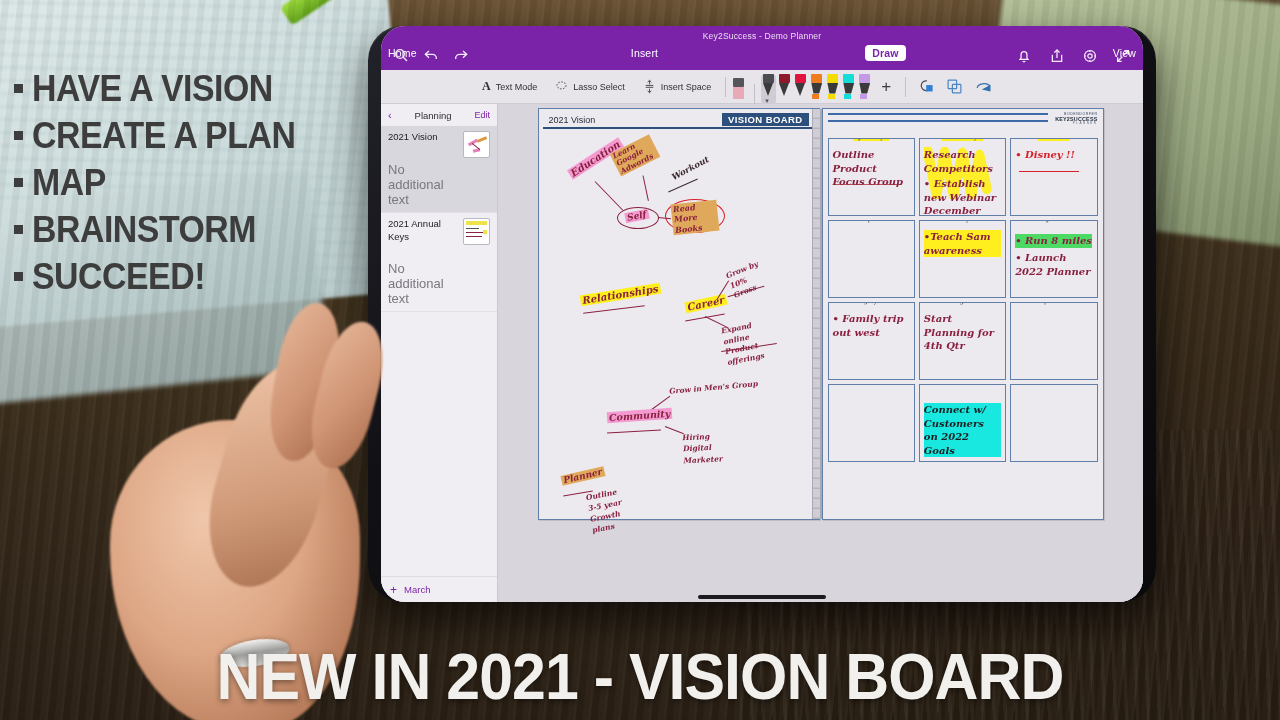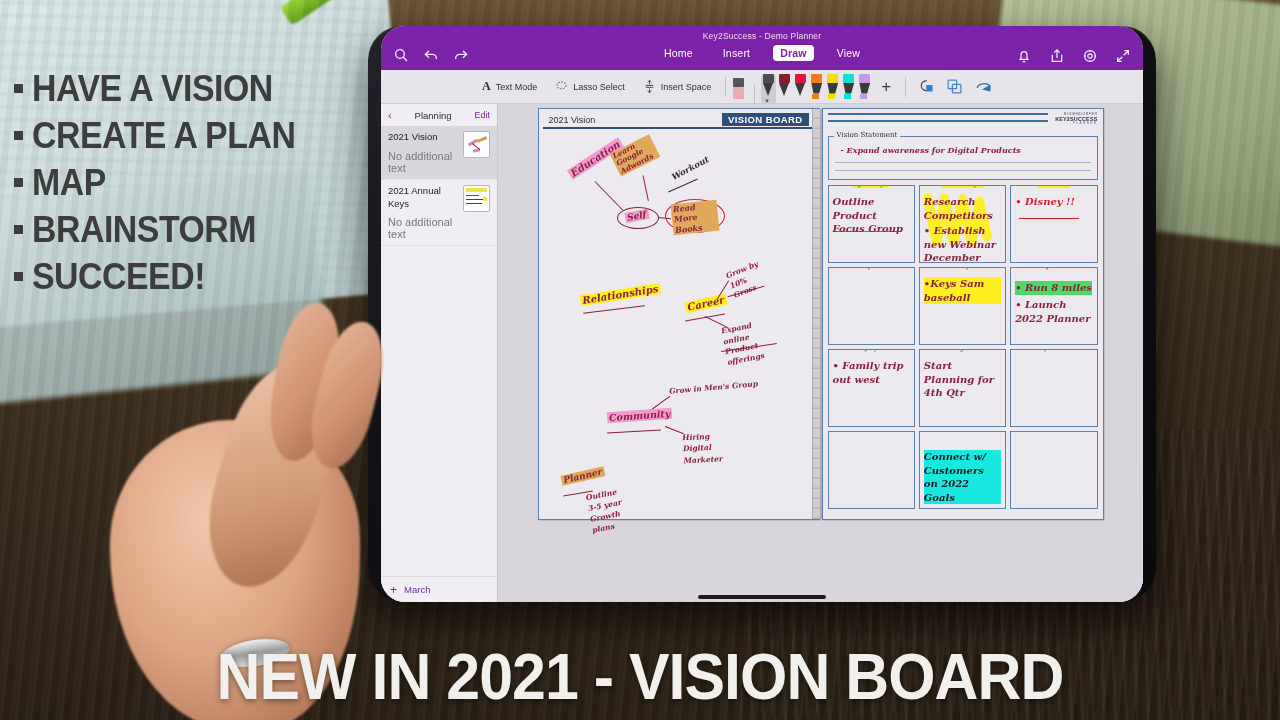--- a/index.html
+++ b/index.html
@@ -96,21 +96,21 @@
     display:flex; align-items:flex-start; position:relative; padding:0 12px;
   }
   #titlebar-left{ display:flex; align-items:center; gap:14px; height:44px; padding-top:14px; align-self:flex-start;}
   #titlebar-right{ position:absolute; right:12px; top:22px; display:flex; align-items:center; gap:17px;}
   .tb-icon{ width:16px; height:16px; opacity:.92; cursor:pointer; display:block;}
   #app-title{
     position:absolute; left:0; right:0; top:5px; text-align:center;
     font-size:8.5px; letter-spacing:.2px; color:#efdcf6; font-weight:400;
   }
   #ribbon-tabs{
-    position:absolute; left:0; right:0; top:19px; display:flex; justify-content:center; gap:16px;
+    position:absolute; left:0; right:0; top:19px; display:flex; justify-content:space-between; gap:16px;
   }
   .rtab{ font-size:10.5px; padding:2px 7px; border-radius:4px; color:#fff; cursor:pointer; letter-spacing:.2px;}
   .rtab.active{ background:#fff; color:#7b23a8; font-weight:600;}
 
   
   #toolbar{
     background:#e7e5ea; height:34px; flex:0 0 34px;
     border-bottom:1px solid #cfcdd4;
     display:flex; align-items:center; padding-left:92px; gap:0;
     position:relative;
@@ -137,21 +137,21 @@
   
   #body{ flex:1; display:flex; min-height:0; background:#d8d6dc;}
   #sidebar{ width:117px; flex:0 0 117px; background:#f0eef2; display:flex; flex-direction:column; border-right:1px solid #c9c7cf;}
   #sb-head{ height:22px; display:flex; align-items:center; justify-content:space-between; padding:0 7px; flex:0 0 22px;}
   #sb-back{ color:#7b23a8; font-size:11px; cursor:pointer; line-height:1;}
   #sb-title{ font-size:9.5px; color:#2e2e33; font-weight:400;}
   #sb-edit{ color:#7b23a8; font-size:9px; cursor:pointer;}
   .sb-item{ padding:5px 7px; display:flex; justify-content:space-between; align-items:flex-start; gap:4px; cursor:pointer; border-bottom:1px solid #e2e0e6;}
   .sb-item.sel{ background:#d9d7de;}
   .sb-name{ font-size:9.5px; color:#1d1d20; line-height:1.35;}
-  .sb-sub{ font-size:11px; color:#79777f; margin-top:6px;}
+  .sb-sub{ font-size:13px; color:#79777f; margin-top:18px;}
   .thumb{ width:27px; height:27px; background:#fff; border:1px solid #b9b7bf; flex:0 0 27px; border-radius:2px; overflow:hidden; position:relative;}
   #sb-spacer{ flex:1;}
   #add-page{ height:26px; flex:0 0 26px; display:flex; align-items:center; gap:7px; padding-left:9px; color:#7b23a8; font-size:9.5px; cursor:pointer; border-top:1px solid #ddd;}
 
   #canvas{ flex:1; position:relative; background:#d8d6dc; display:flex; justify-content:center; align-items:flex-start; padding-top:4px; overflow:hidden;}
   .page{ background:#eceaee; border:1px solid #5f7fa8; position:relative; box-shadow:1px 1px 0 #bfbdc5;}
   #page-left{ width:282px; height:412px; margin-right:2px;}
   #page-right{ width:282px; height:412px;}
   .spiral{ position:absolute; top:0; bottom:0; width:9px;
     background: repeating-linear-gradient(180deg,#cfcdd5 0px,#cfcdd5 8px,#b6b4bc 9px,#b6b4bc 10px);
@@ -462,26 +462,20 @@
                 <div></div>
                 <div></div>
               </div>
           <div class="rp-logo">
             <div class="l1">BODENDORFER</div>
             <div class="l2">KEY2SUCCESS</div>
             <div class="l3">PLANNER</div>
           </div>
         </div>
 
-        <div class="vs-box">
-          <span class="vs-label">Vision Statement</span>
-          <span class="hw ink-maroon" style="position:static;font-size:8px;display:block;margin-left:6px;">- Expand awareness for Digital Products</span>
-          <div class="vs-rule"></div>
-          <div class="vs-rule"></div>
-        </div>
 
         <div class="months">
 
           <div class="mcell">
             <div class="mname hl"><span>January</span></div>
             <div class="mtxt ink-maroon">Outline Product Focus Group</div>
             <div style="position:absolute;left:4px;bottom:30px;width:82%;height:1px;background:#c0575f;"></div>
           </div>
 
           <div class="mcell">
@@ -498,21 +492,21 @@
             <div class="mtxt ink-red" style="font-size:10px;">• Disney !!</div>
             <div style="position:absolute;left:8px;top:32px;width:70%;height:1.4px;background:#d8202a;"></div>
           </div>
 
           <div class="mcell">
             <div class="mname"><span>April</span></div>
           </div>
 
           <div class="mcell">
             <div class="mname"><span>May</span></div>
-            <div class="mtxt ink-maroon hl-yellow" style="display:inline-block;">•Keys Sam baseball</div>
+            <div class="mtxt ink-maroon hl-yellow" style="display:inline-block;">•Teach Sam awareness</div>
           </div>
 
           <div class="mcell">
             <div class="mname"><span>June</span></div>
             <div class="mtxt ink-maroon hl-green" style="display:inline-block;">• Run 8 miles</div>
             <div class="mtxt ink-maroon" style="margin-top:3px;">• Launch 2022 Planner</div>
           </div>
 
           <div class="mcell">
             <div class="mname"><span>July</span></div>

